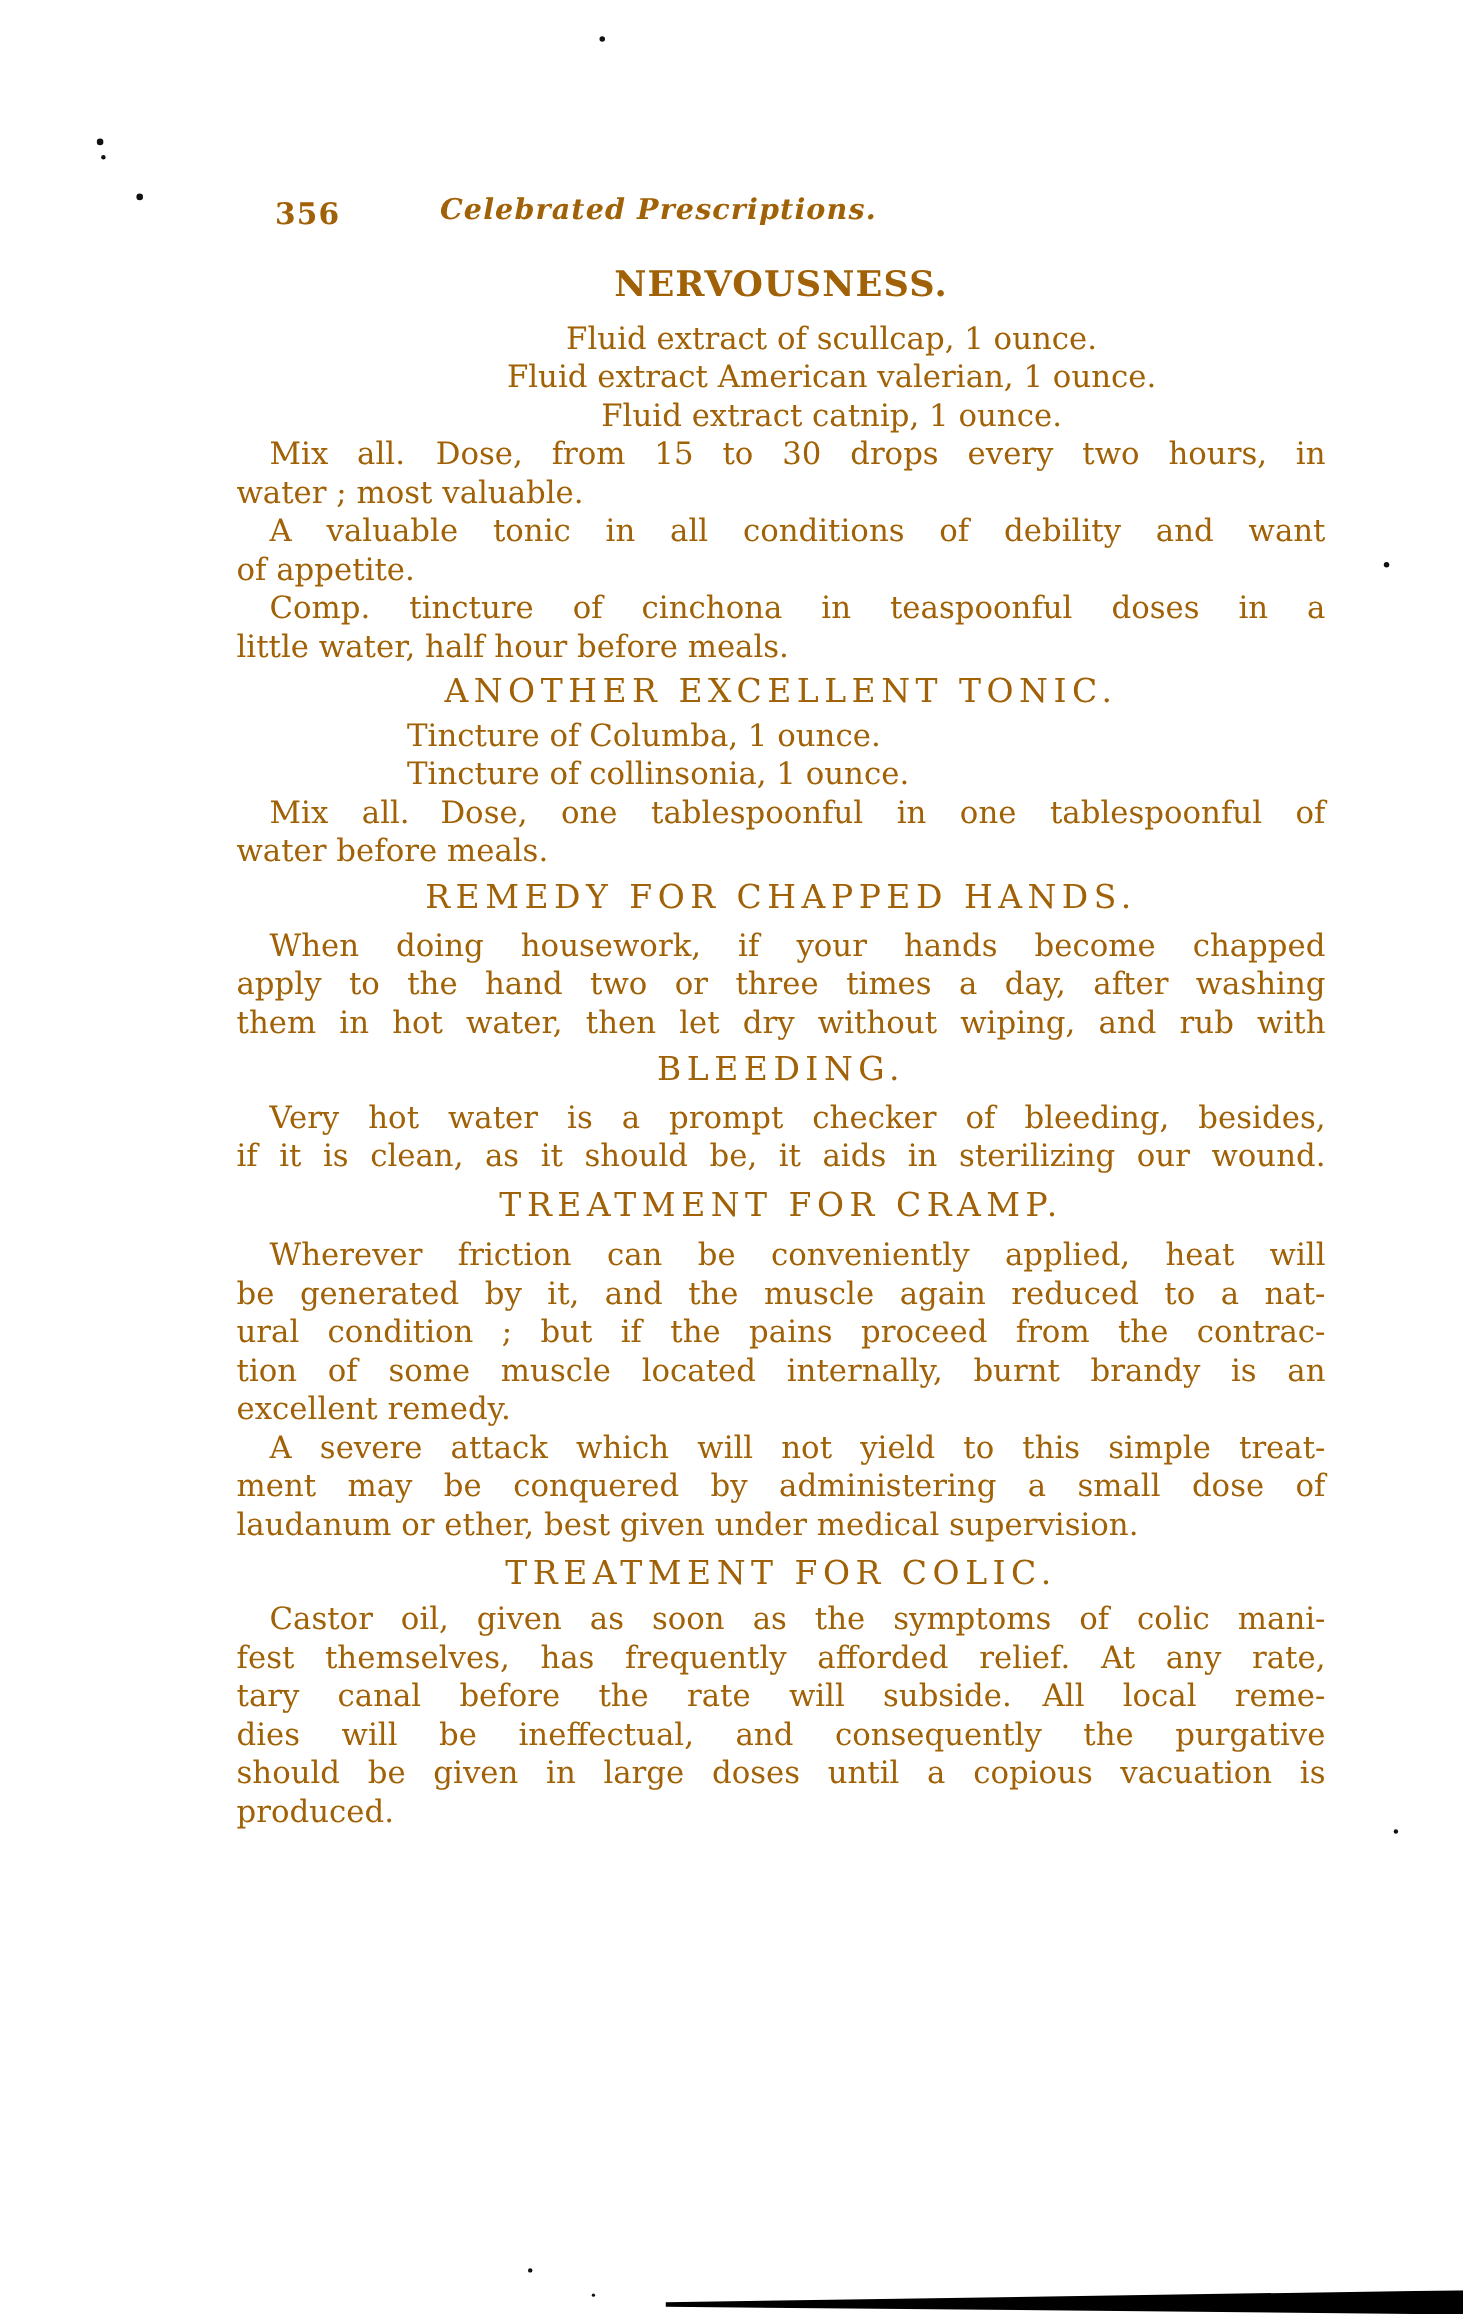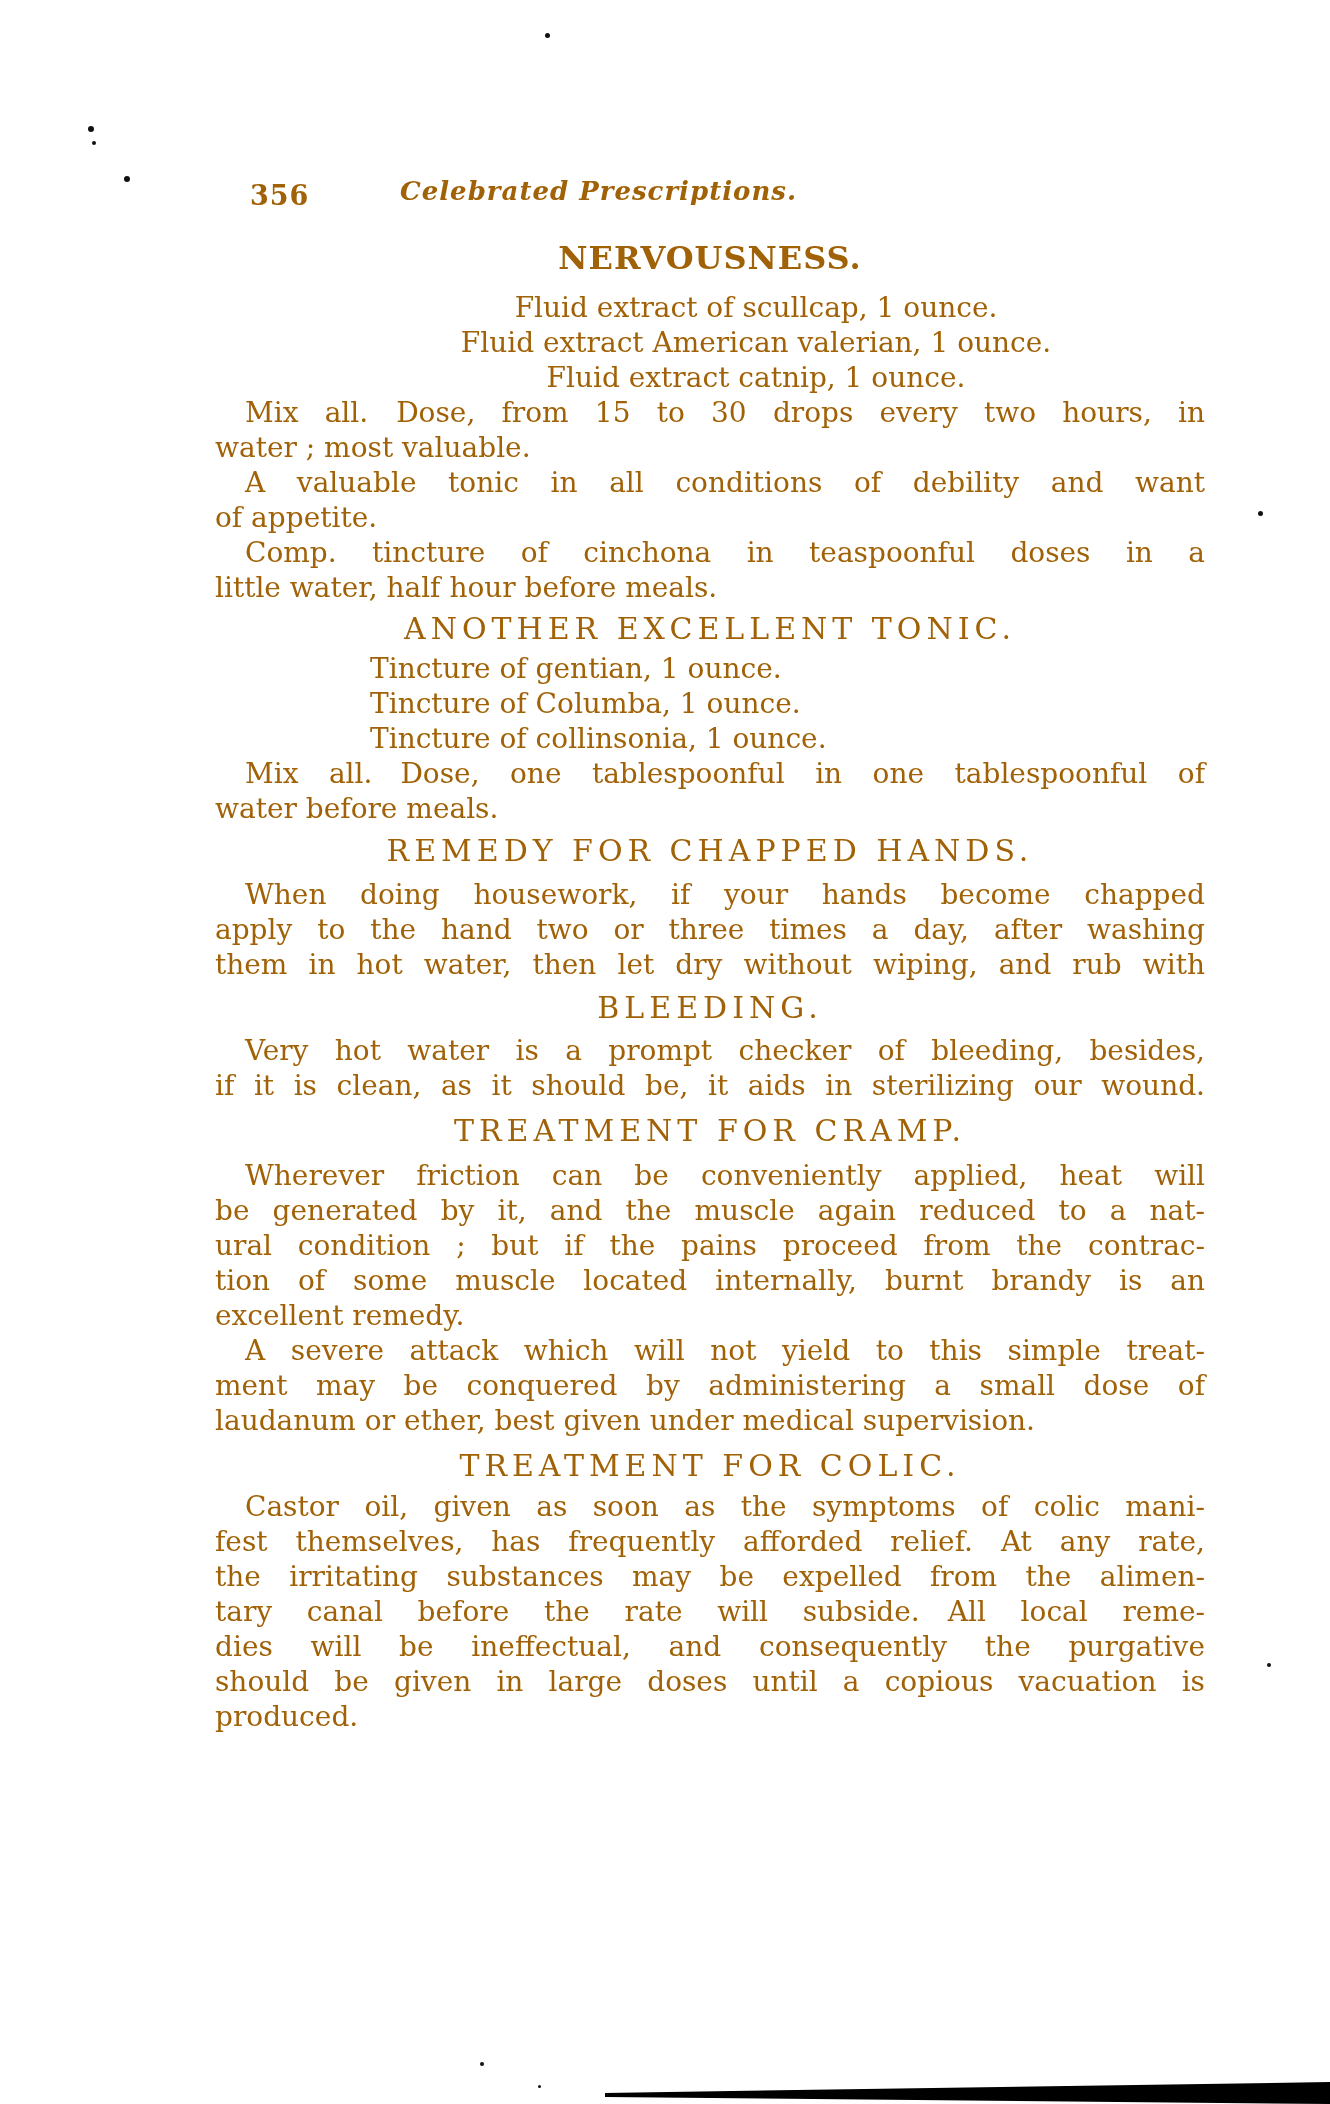--- a/index.html
+++ b/index.html
@@ -75,21 +75,20 @@
       <div class="ln j ind">A valuable tonic in all conditions of debility and want</div>
       <div class="ln">of appetite.</div>
     </div>
     <div>
       <div class="ln j ind">Comp. tincture of cinchona in teaspoonful doses in a</div>
       <div class="ln">little water, half hour before meals.</div>
     </div>
 
     <h2 class="shead sh2">ANOTHER EXCELLENT TONIC.</h2>
     <div class="rec-b">
-      <div class="ln rec2">Tincture of gentian, 1 ounce.</div>
       <div class="ln rec2">Tincture of Columba, 1 ounce.</div>
       <div class="ln rec2">Tincture of collinsonia, 1 ounce.</div>
     </div>
     <div>
       <div class="ln j ind">Mix all. Dose, one tablespoonful in one tablespoonful of</div>
       <div class="ln">water before meals.</div>
     </div>
 
     <h2 class="shead sh3">REMEDY FOR CHAPPED HANDS.</h2>
     <div class="p5">
@@ -115,21 +114,20 @@
     <div>
       <div class="ln j ind">A severe attack which will not yield to this simple treat-</div>
       <div class="ln j">ment may be conquered by administering a small dose of</div>
       <div class="ln">laudanum or ether, best given under medical supervision.</div>
     </div>
 
     <h2 class="shead sh6">TREATMENT FOR COLIC.</h2>
     <div class="p9">
       <div class="ln j ind">Castor oil, given as soon as the symptoms of colic mani-</div>
       <div class="ln j">fest themselves, has frequently afforded relief. At any rate,</div>
-      <div class="ln j">the irritating substances may be expelled from the alimen-</div>
       <div class="ln j">tary canal before the rate will subside. All local reme-</div>
       <div class="ln j">dies will be ineffectual, and consequently the purgative</div>
       <div class="ln j">should be given in large doses until a copious vacuation is</div>
       <div class="ln">produced.</div>
     </div>
 
   </div>
 
   <div class="wedge"></div>
   <div class="speck" style="left:545px;top:33px;width:5px;height:5px;"></div>

